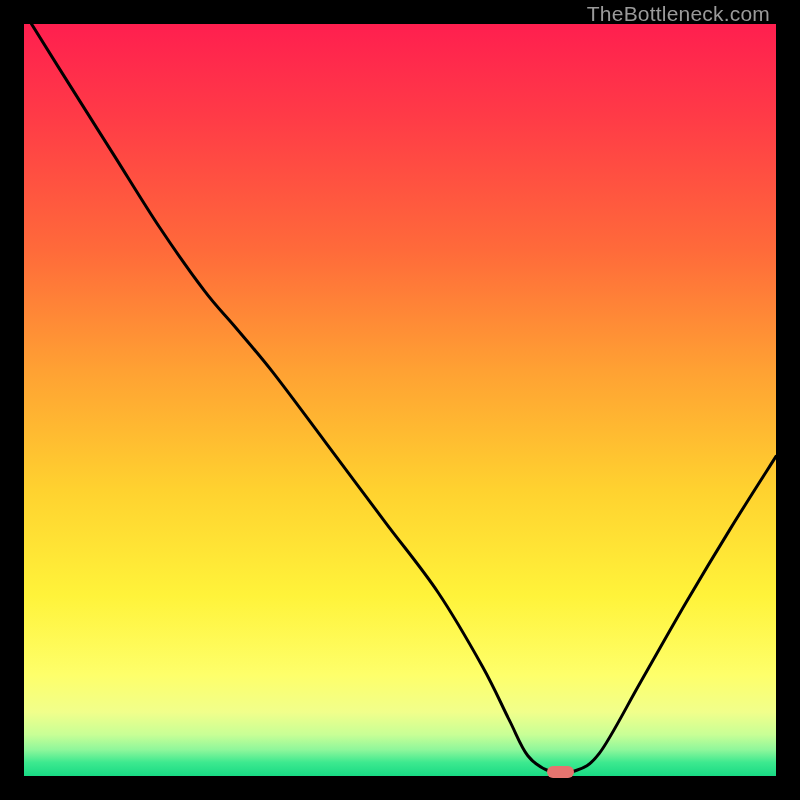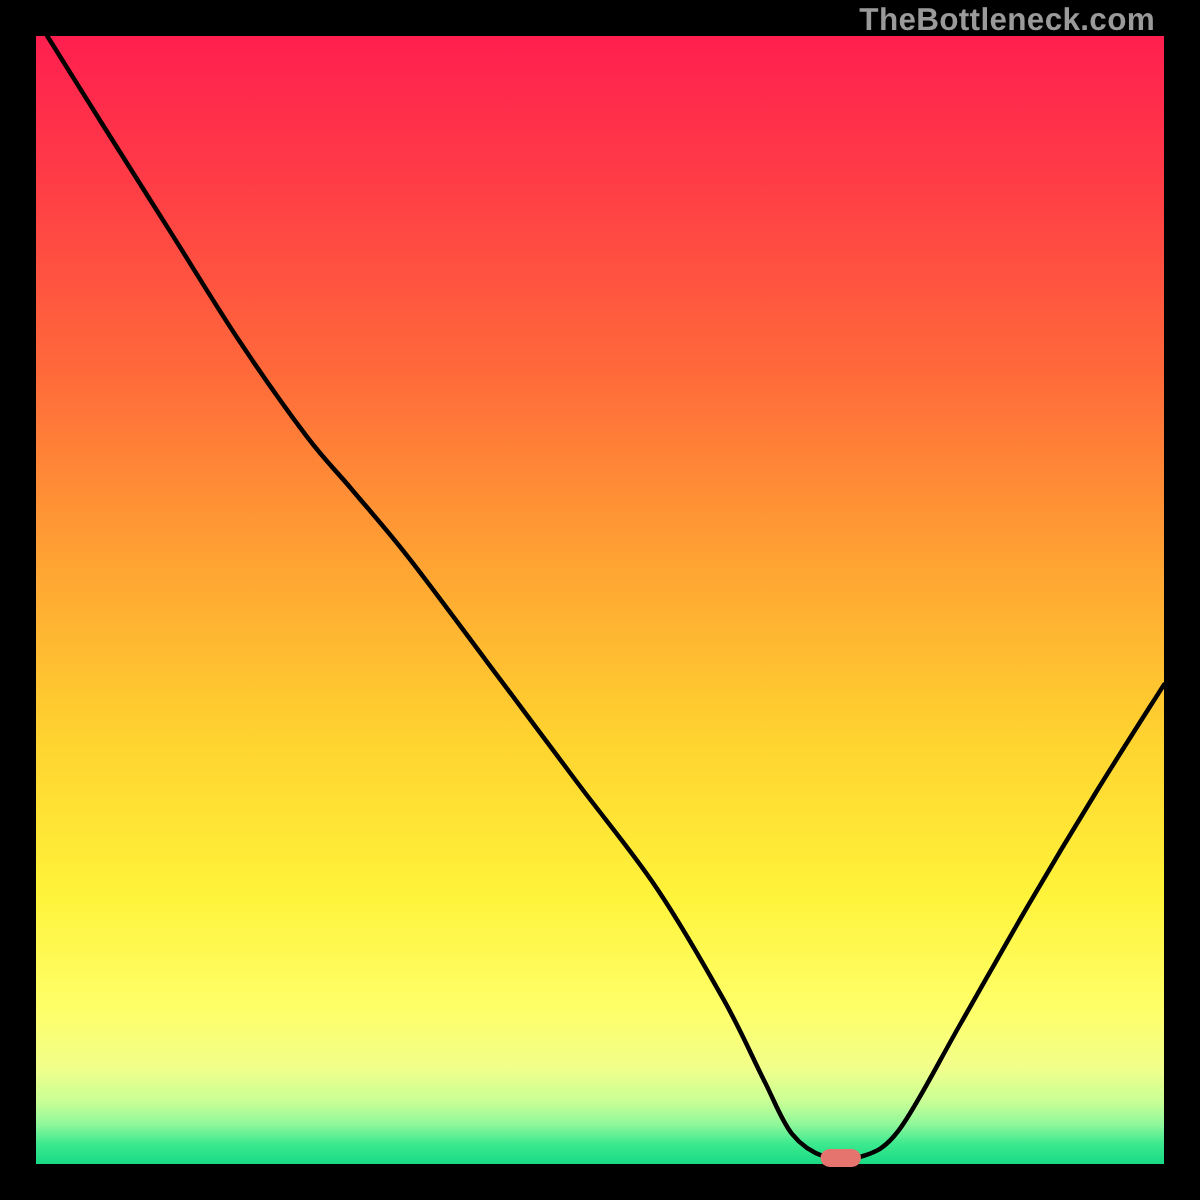--- a/index.html
+++ b/index.html
@@ -24,21 +24,21 @@
     top: 0;
     width: 752px;
     height: 752px;
   }
   .watermark {
     position: absolute;
     top: 2px;
     right: 30px;
     font-family: Arial, Helvetica, sans-serif;
     font-size: 21px;
-    font-weight: 700;
+    font-weight: 400;
     color: #9a9a9a;
     letter-spacing: 0.2px;
     user-select: none;
   }
   .marker {
     position: absolute;
     border-radius: 10px;
   }
 </style>
 </head>

